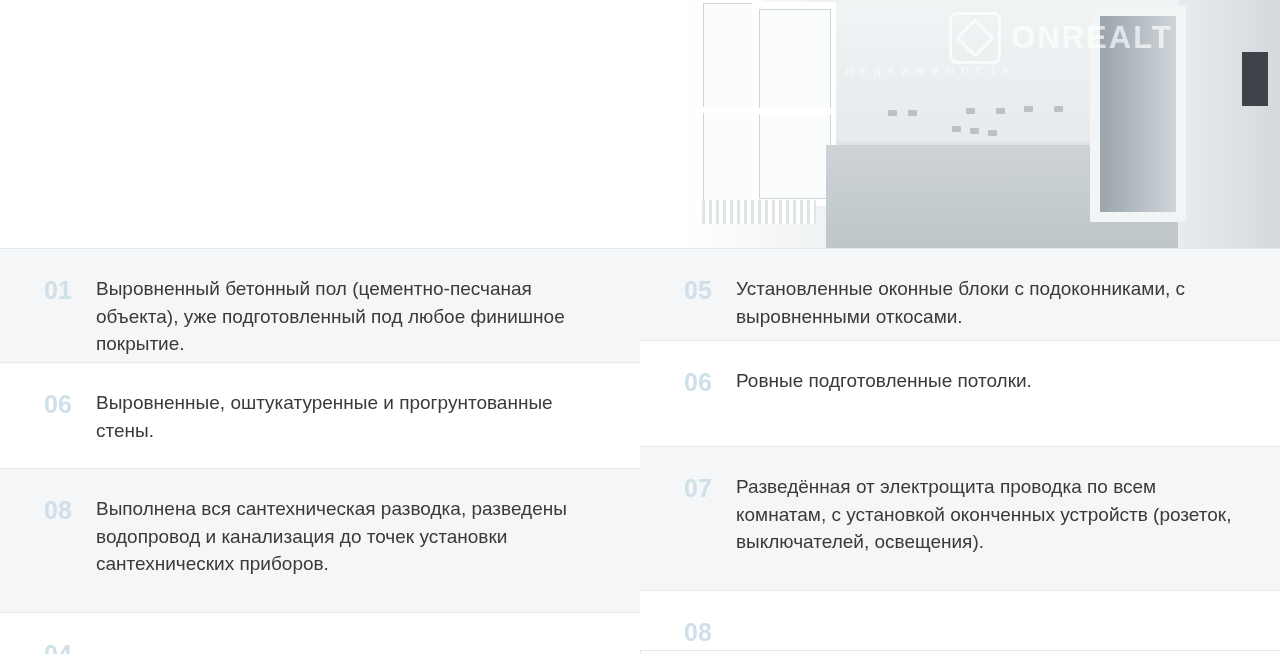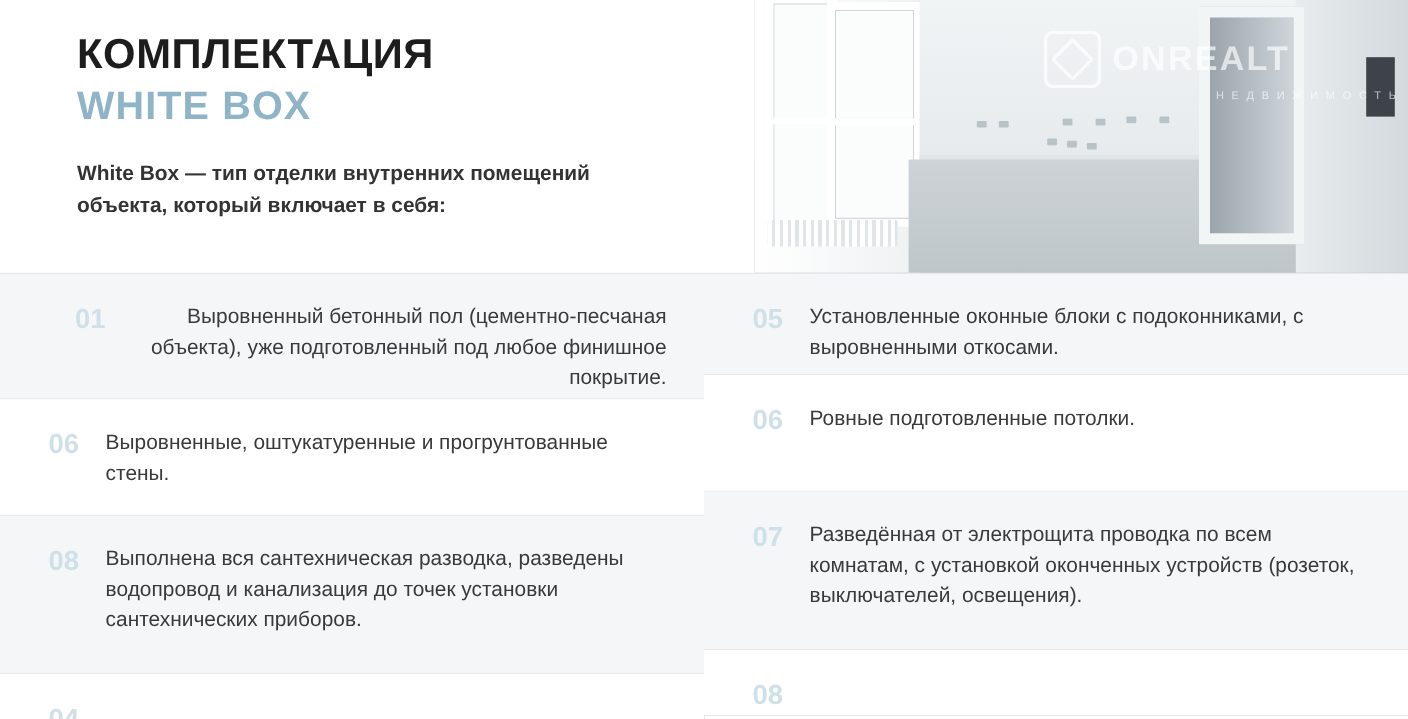--- a/index.html
+++ b/index.html
@@ -157,23 +157,23 @@
   .panel-dark {
     position: absolute;
     left: 556px; top: 52px;
     width: 26px; height: 54px;
     background: #3d4348;
   }
   
   .watermark {
     position: absolute;
     left: 160px;
-    top: 28px;
+    top: 12px;
     width: 430px;
-    text-align: right;
+    text-align: left;
     color: rgba(255,255,255,0.66);
     pointer-events: none;
   }
   .wm-row {
     display: flex;
     align-items: center;
     justify-content: center;
     gap: 10px;
   }
   .wm-mark {
@@ -245,25 +245,20 @@
     line-height: 1.46;
     color: #3a3a3a;
   }
 </style>
 </head>
 <body>
 
 <div class="page">
 
   <div class="header">
-    <div class="header-text">
-      <h1 class="title-main">КОМПЛЕКТАЦИЯ</h1>
-      <h2 class="title-sub">WHITE BOX</h2>
-      <p class="lead">White Box — тип отделки внутренних помещений объекта, который включает в себя:</p>
-    </div>
 
     <div class="photo">
       <div class="room">
         <div class="wall-left">
           <div class="win w1">
               <div class="mullion"></div>
             </div>
           <div class="win w2">
               <div class="mullion"></div>
             </div>
@@ -295,21 +290,21 @@
         </div>
         <div class="wm-sub">НЕДВИЖИМОСТЬ</div>
       </div>
     </div>
   </div>
 
   <div class="col-divider"></div>
   <div class="columns">
 
     <div class="col">
-      <div class="item alt" style="height:114px;text-align:right;">
+      <div class="item alt" style="height:114px;">
         <div class="num">01</div>
         <div class="txt">Выровненный бетонный пол (цементно-песчаная объекта), уже подготовленный под любое финишное покрытие.</div>
       </div>
       <div class="item plain" style="height:106px;">
         <div class="num">06</div>
         <div class="txt">Выровненные, оштукатуренные и прогрунтованные стены.</div>
       </div>
       <div class="item alt" style="height:144px;">
         <div class="num">08</div>
         <div class="txt">Выполнена вся сантехническая разводка, разведены водопровод и канализация до точек установки сантехнических приборов.</div>

